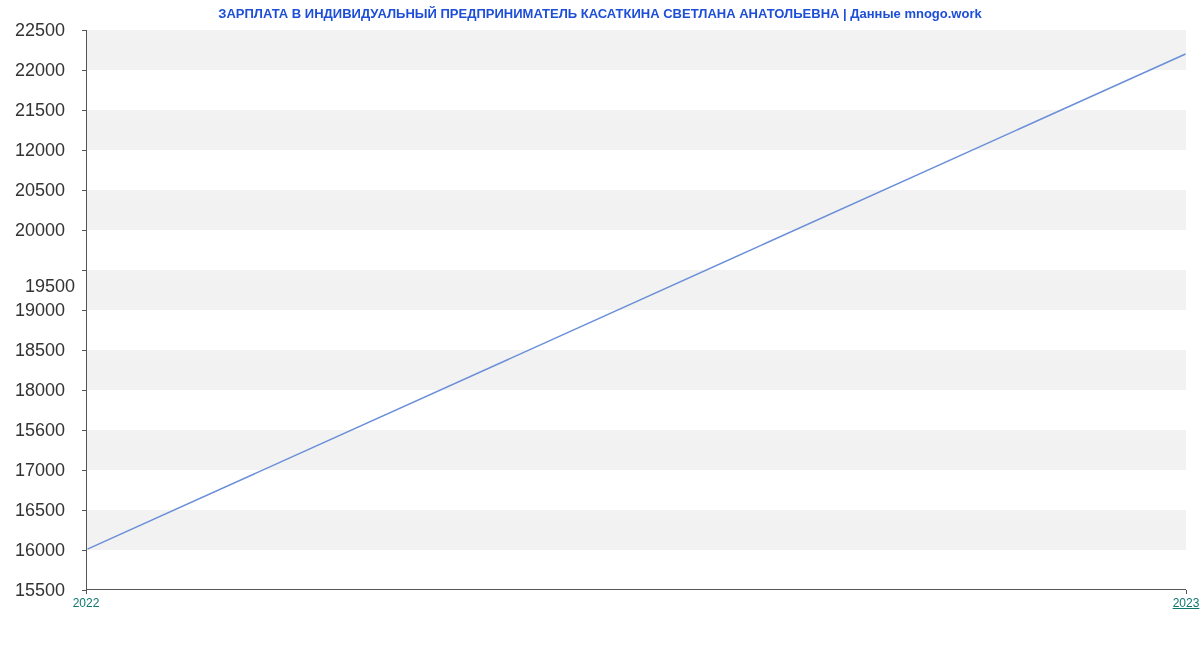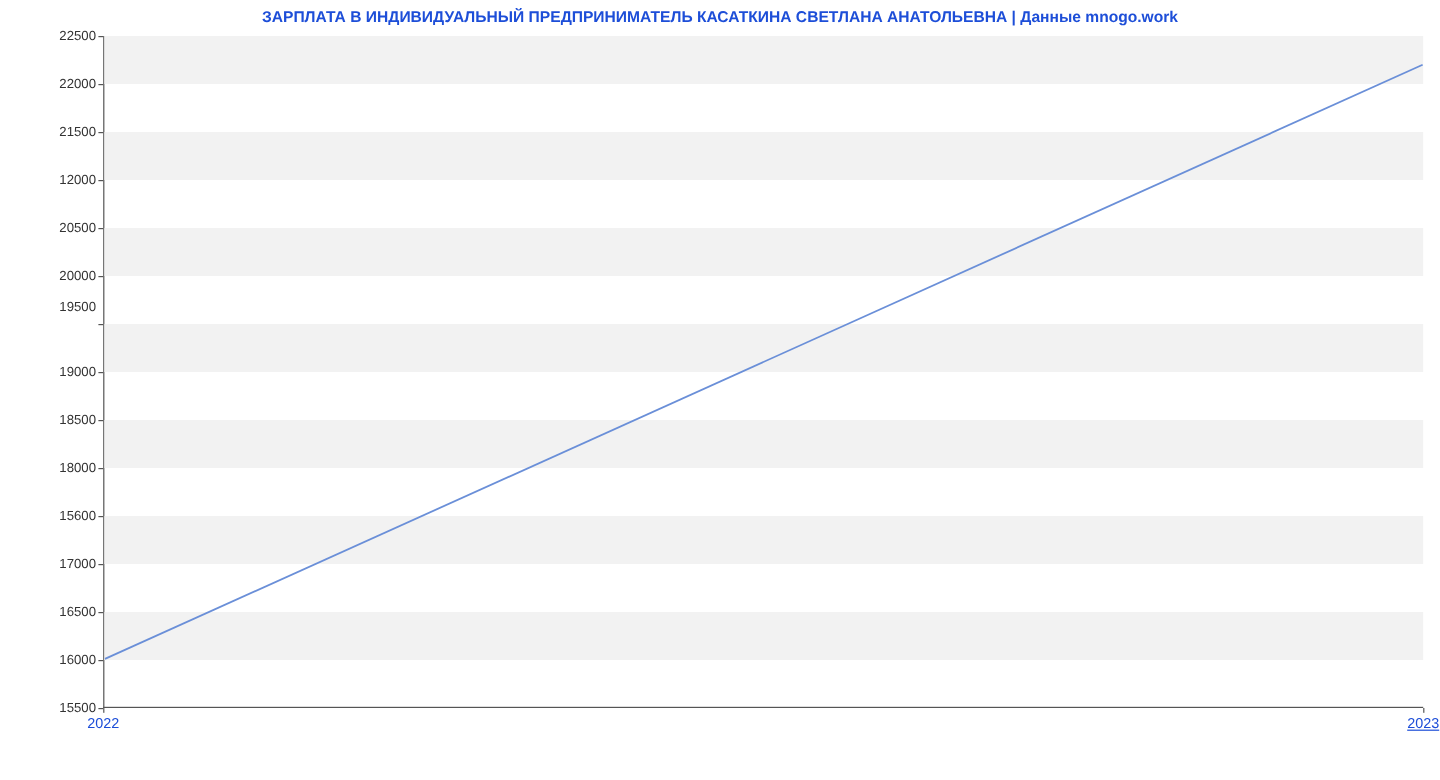--- a/index.html
+++ b/index.html
@@ -41,37 +41,37 @@
     position: absolute;
     left: 0;
     width: 100%;
     background: #f2f2f2;
   }
   .ytick-label {
     position: absolute;
     right: 1120px; 
     left: 0;
     width: 80px;
-    text-align: right;
-    font-size: 11px;
+    text-align: center;
+    font-size: 18px;
     transform: translateY(-50%);
     color: #333;
   }
   .ytick-mark {
     position: absolute;
     left: 82px;
     width: 4px;
     height: 1px;
     background: #555;
   }
   .xtick-label {
     position: absolute;
     top: 596px;
     font-size: 12px;
-    color: #1d4ed8;
+    color: #0f766e;
     transform: translateX(-50%);
   }
   .xtick-mark {
     position: absolute;
     top: 590px;
     width: 1px;
     height: 4px;
     background: #555;
   }
   svg.line-layer {
@@ -114,21 +114,21 @@
     <div class="ytick-label" style="top: 470px;">17000</div>
     <div class="ytick-mark" style="top: 470px;"></div>
     <div class="ytick-label" style="top: 430px;">15600</div>
     <div class="ytick-mark" style="top: 430px;"></div>
     <div class="ytick-label" style="top: 390px;">18000</div>
     <div class="ytick-mark" style="top: 390px;"></div>
     <div class="ytick-label" style="top: 350px;">18500</div>
     <div class="ytick-mark" style="top: 350px;"></div>
     <div class="ytick-label" style="top: 310px;">19000</div>
     <div class="ytick-mark" style="top: 310px;"></div>
-    <div class="ytick-label" style="top: 256px;">19500</div>
+    <div class="ytick-label" style="top: 286px; padding-left: 10px;">19500</div>
     <div class="ytick-mark" style="top: 270px;"></div>
     <div class="ytick-label" style="top: 230px;">20000</div>
     <div class="ytick-mark" style="top: 230px;"></div>
     <div class="ytick-label" style="top: 190px;">20500</div>
     <div class="ytick-mark" style="top: 190px;"></div>
     <div class="ytick-label" style="top: 150px;">12000</div>
     <div class="ytick-mark" style="top: 150px;"></div>
     <div class="ytick-label" style="top: 110px;">21500</div>
     <div class="ytick-mark" style="top: 110px;"></div>
     <div class="ytick-label" style="top: 70px;">22000</div>

